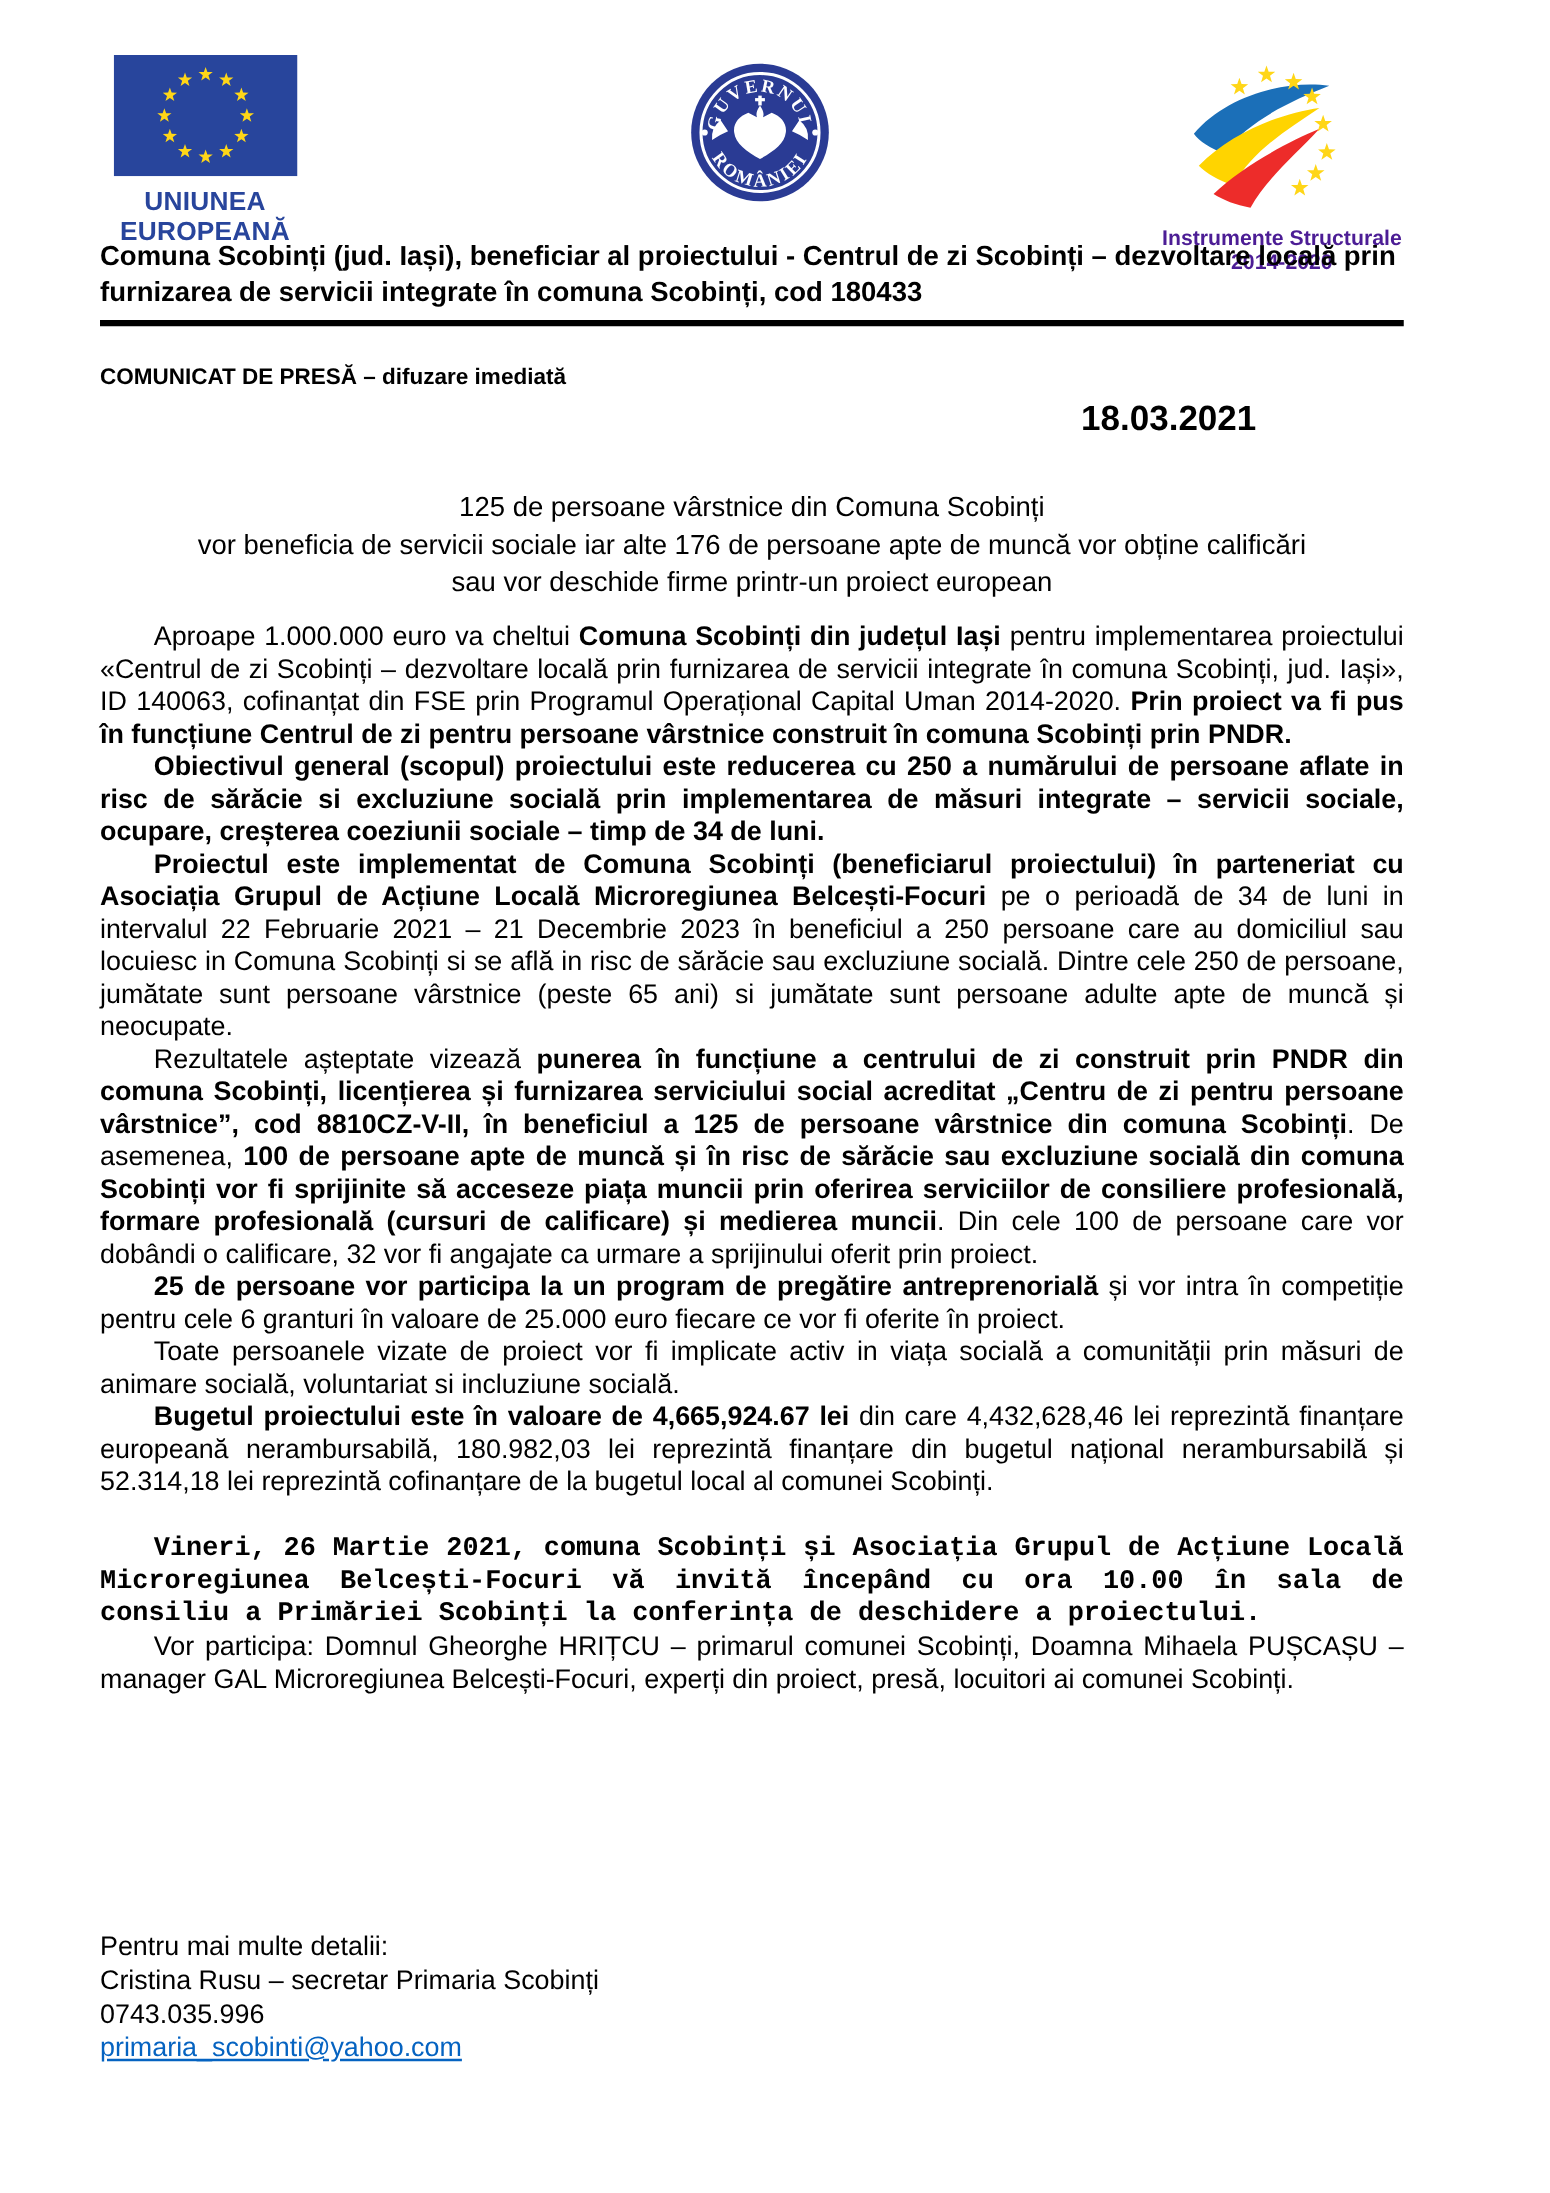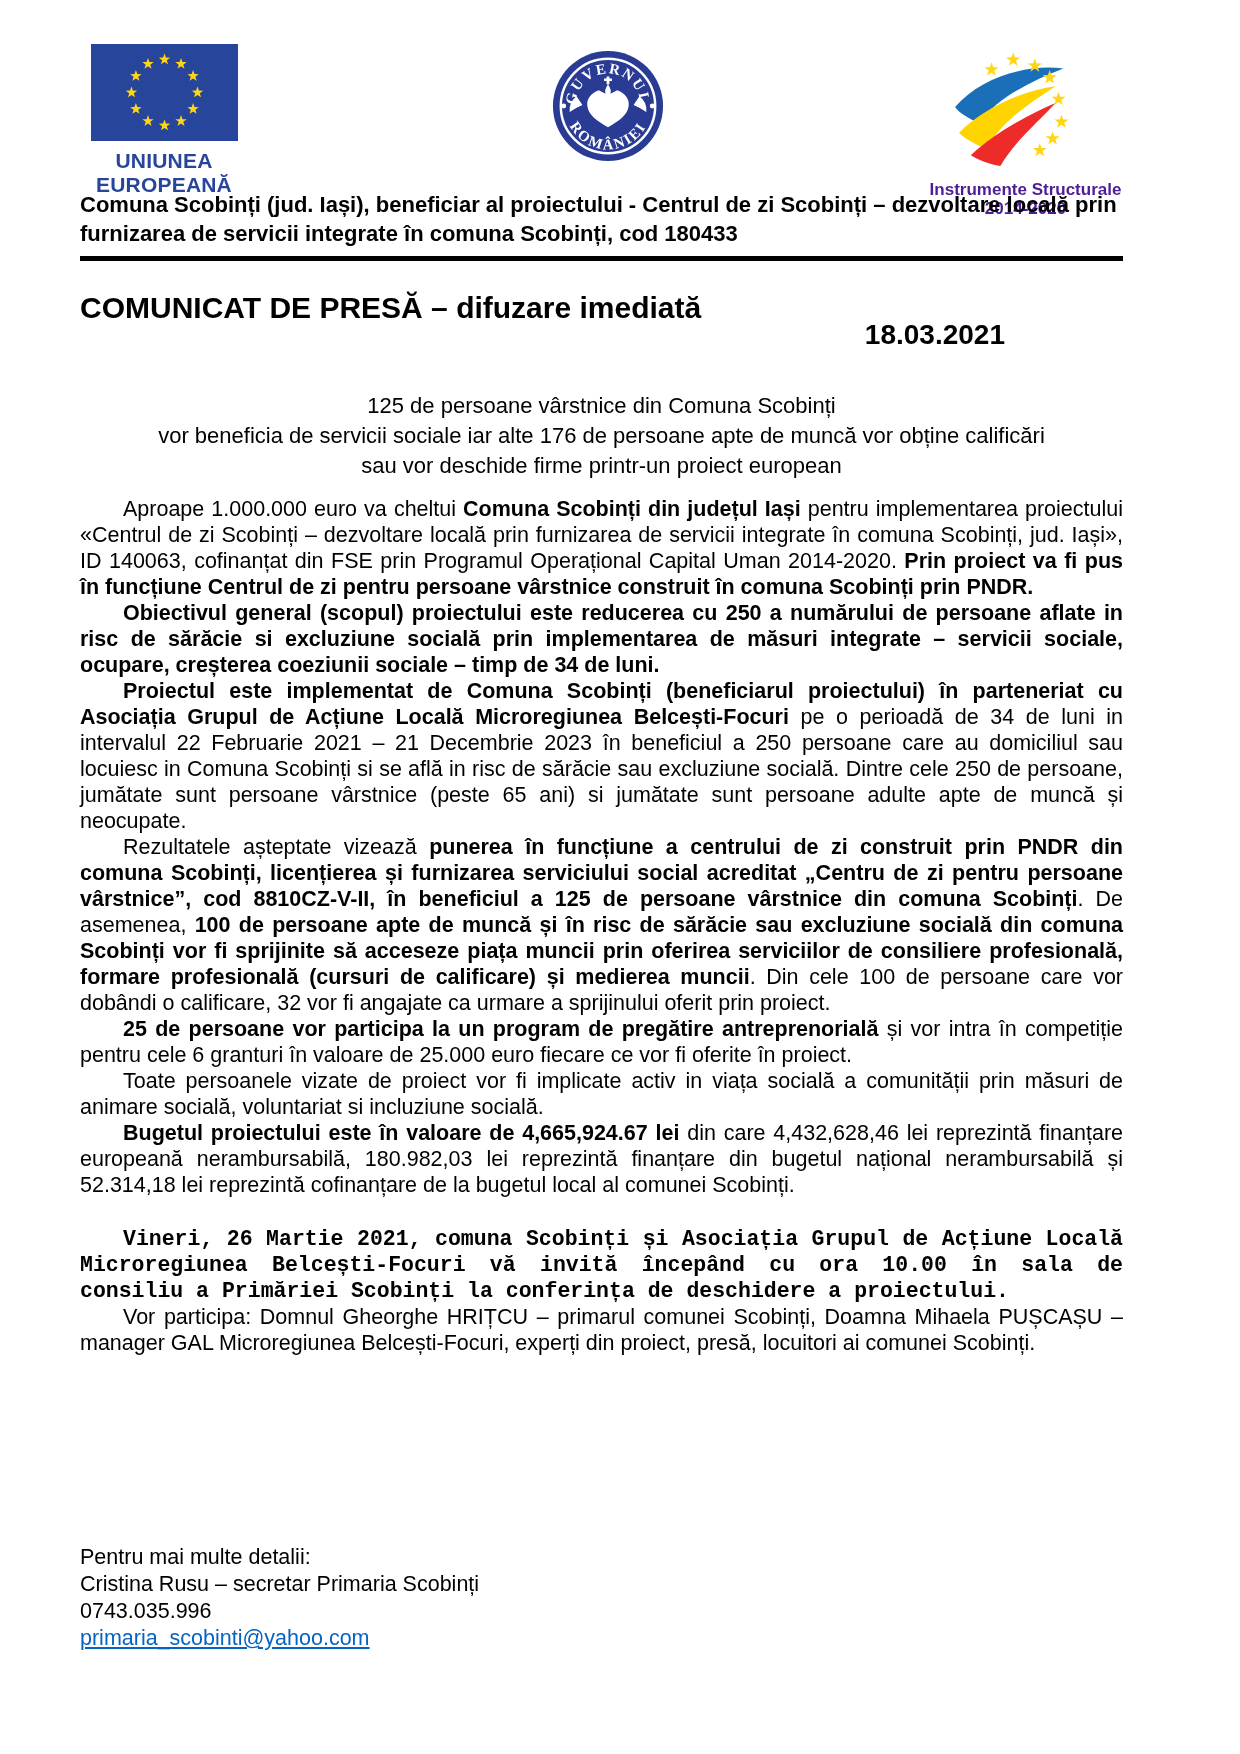--- a/index.html
+++ b/index.html
@@ -14,21 +14,21 @@
   .logo-gov{left:448px;width:160px;}
   .logo-is{left:848px;width:195px;}
   .eu-caption{margin-top:4px;font-size:21px;font-weight:bold;letter-spacing:.2px;color:var(--eu-blue,#28459c);}
   .is-caption{margin-top:2px;font-size:17px;font-weight:bold;color:#4c1d95;line-height:19px;}
   
   .header-block{
     position:absolute;top:190px;left:80px;width:1043px;
     font-size:22px;font-weight:bold;line-height:29px;text-align:left;
     border-bottom:5px solid #000;padding-bottom:8px;box-sizing:border-box;
   }
-  .release-line{position:absolute;top:291px;left:80px;width:1043px;font-size:30px;font-weight:bold;}
+  .release-line{position:absolute;top:291px;left:80px;width:1043px;font-size:18px;font-weight:bold;}
   .date-line{position:absolute;top:319px;left:80px;width:1043px;box-sizing:border-box;
     text-align:right;padding-right:118px;font-size:28px;font-weight:bold;}
   
   .title-block{position:absolute;top:391px;left:80px;width:1043px;text-align:center;
     font-size:22px;font-weight:normal;line-height:30px;}
   
   .body-block{position:absolute;top:496px;left:80px;width:1043px;
     font-size:21.5px;line-height:26px;text-align:justify;}
   .body-block p.para{margin:0;text-indent:43px;}
   .body-block p.space-before{margin-top:28px;font-family:Liberation Mono, monospace;}

